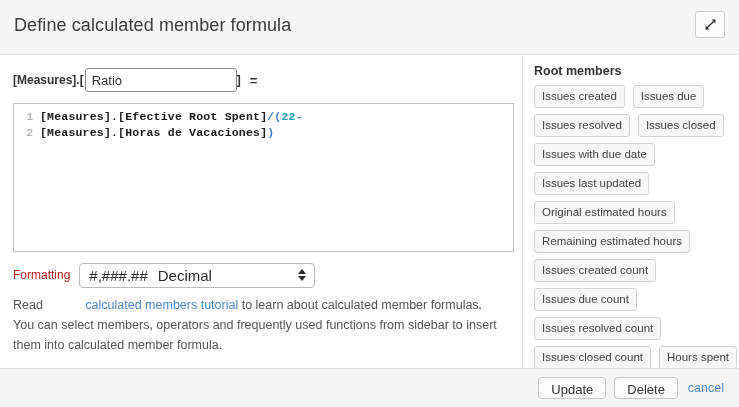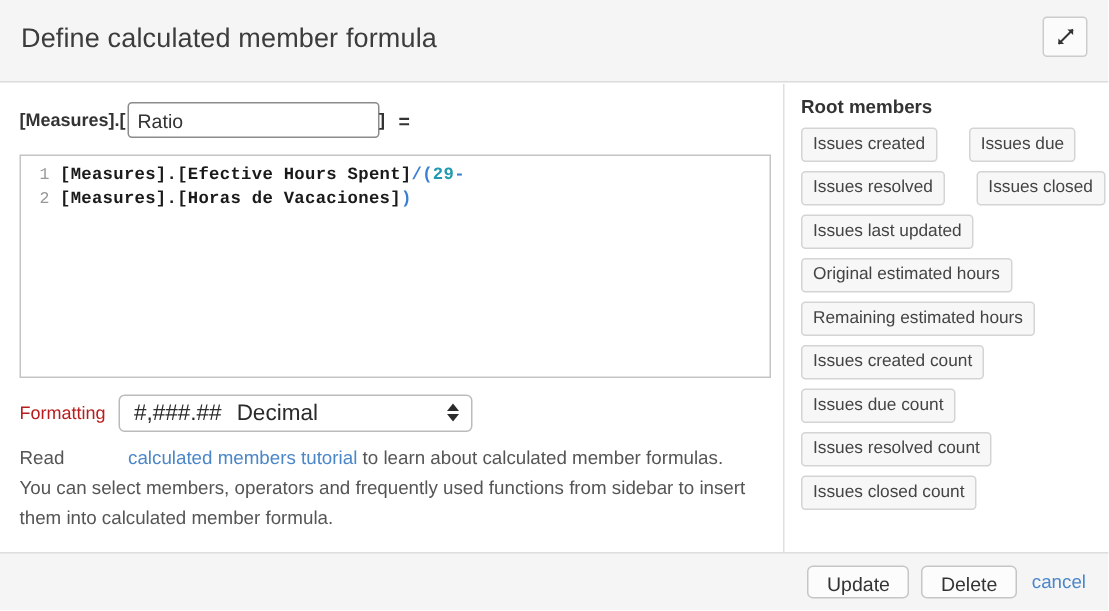--- a/index.html
+++ b/index.html
@@ -95,21 +95,21 @@
     align-items: center;
     white-space: nowrap;
   }
   .name-fix {
     font-size: 12px;
     font-weight: bold;
     color: #333333;
     font-family: "Liberation Sans", sans-serif;
   }
   #member-name-input {
-    width: 168px;
+    width: 152px;
     height: 24px;
     margin: 0 0 0 1px;
     padding: 2px 6px;
     box-sizing: border-box;
     border: 1px solid #8b8b8b;
     border-radius: 3px;
     background: #ffffff;
     font-family: "Liberation Sans", sans-serif;
     font-size: 13px;
     color: #333333;
@@ -259,21 +259,21 @@
     font-weight: bold;
     color: #333333;
   }
   #member-tags {
     position: absolute;
     left: 11px;
     top: 29px;
     width: 205px;
     display: flex;
     flex-wrap: wrap;
-    gap: 6px 21px;
+    gap: 6px 8px;
     align-content: flex-start;
   }
   .member-tag {
     display: inline-block;
     padding: 3px 7px 4px 7px;
     background: #f7f7f7;
     border: 1px solid #d4d4d4;
     border-radius: 3px;
     font-size: 11.5px;
     color: #444444;
@@ -349,21 +349,21 @@
         <span class="name-fix">[Measures].[</span>
         <input id="member-name-input" type="text" value="Ratio" style="">
         <span class="name-fix">]</span>
         <span id="equals-sign">=</span>
       </div>
 
       <div id="code-editor">
         <div id="code-lines">
             <div class="code-line">
               <span class="gutter">1</span>
-              <span class="code-text"><span class="tok-plain">[Measures].[Efective Hours Spent]</span><span class="tok-op">/(</span><span class="tok-num">29</span><span class="tok-op">-</span></span>
+              <span class="code-text"><span class="tok-plain">[Measures].[Efective Root Spent]</span><span class="tok-op">/(</span><span class="tok-num">22</span><span class="tok-op">-</span></span>
             </div>
             <div class="code-line">
               <span class="gutter">2</span>
               <span class="code-text"><span class="tok-plain">[Measures].[Horas de Vacaciones]</span><span class="tok-op">)</span></span>
             </div>
           </div>
       </div>
 
       <div id="formatting-row">
         <span id="formatting-label">Formatting</span>
@@ -384,27 +384,29 @@
 
     </div>
 
     <div id="right-col">
       <div id="root-members-title">Root members</div>
       <div id="member-tags">
           <span class="member-tag">Issues created</span>
           <span class="member-tag">Issues due</span>
           <span class="member-tag">Issues resolved</span>
           <span class="member-tag">Issues closed</span>
+          <span class="member-tag">Issues with due date</span>
           <span class="member-tag">Issues last updated</span>
           <span class="member-tag">Original estimated hours</span>
           <span class="member-tag">Remaining estimated hours</span>
           <span class="member-tag">Issues created count</span>
           <span class="member-tag">Issues due count</span>
           <span class="member-tag">Issues resolved count</span>
           <span class="member-tag">Issues closed count</span>
+          <span class="member-tag">Hours spent</span>
         </div>
     </div>
   </div>
 
   <div id="footer">
     <div id="footer-actions">
       <button class="footer-btn">Update</button>
       <button class="footer-btn">Delete</button>
       <a id="cancel-link">cancel</a>
     </div>

